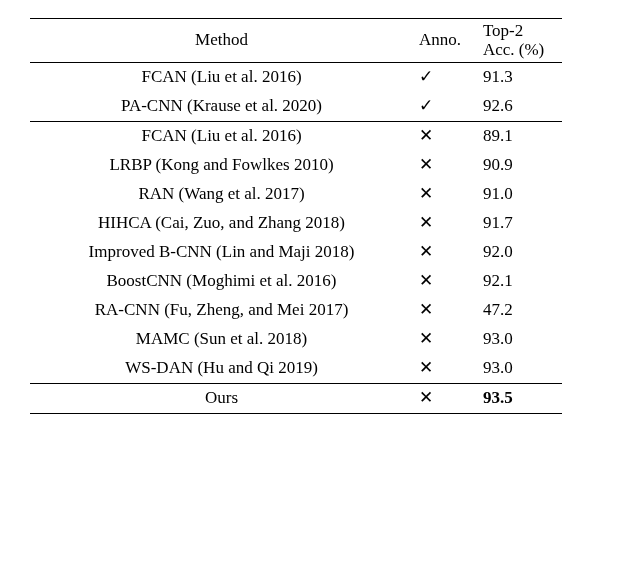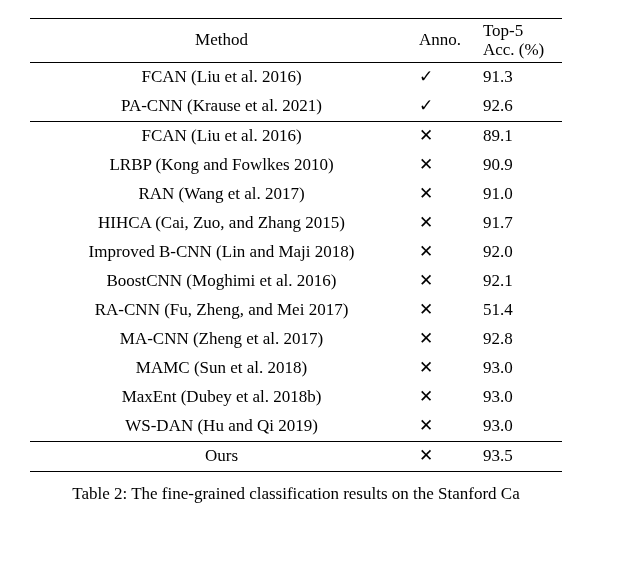--- a/index.html
+++ b/index.html
@@ -30,116 +30,105 @@
   th:first-child, td:first-child {
     text-align: center;
     white-space: normal;
   }
   .col-method { width: 72%; text-align:center; }
   .col-anno   { width: 12%; }
   .col-acc    { width: 16%; }
   .rule-top    { border-top: 1.5px solid #000; }
   .rule-mid    { border-top: 0.7px solid #000; }
   .rule-bottom { border-bottom: 1.5px solid #000; }
-  .bold { font-weight: normal; }
+  .bold { font-weight: bold; }
   .caption {
     text-align: center;
     margin-top: 12px;
     font-size: 17px;
   }
   .header-acc {
     line-height: 1.1;
   }
 </style>
 </head>
 <body>
 
 <div class="page">
 
   <table>
     <thead>
       <tr class="rule-top">
         <th class="col-method">Method</th>
         <th class="col-anno">Anno.</th>
         <th class="col-acc header-acc">
-          <span>Top-5</span><br>
+          <span>Top-2</span><br>
           <span>Acc. (%)</span>
         </th>
       </tr>
     </thead>
     <tbody id="tbody">
 
     <tr class="rule-mid">
           <td class="col-method">FCAN (Liu et al. 2016)</td>
           <td class="col-anno">✓</td>
           <td class="col-acc">91.3</td>
         </tr>
         <tr>
-          <td class="col-method">PA-CNN (Krause et al. 2021)</td>
+          <td class="col-method">PA-CNN (Krause et al. 2020)</td>
           <td class="col-anno">✓</td>
           <td class="col-acc">92.6</td>
         </tr>
         <tr class="rule-mid">
           <td class="col-method">FCAN (Liu et al. 2016)</td>
           <td class="col-anno">✕</td>
           <td class="col-acc">89.1</td>
         </tr>
         <tr>
           <td class="col-method">LRBP (Kong and Fowlkes 2010)</td>
           <td class="col-anno">✕</td>
           <td class="col-acc">90.9</td>
         </tr>
         <tr>
           <td class="col-method">RAN (Wang et al. 2017)</td>
           <td class="col-anno">✕</td>
           <td class="col-acc">91.0</td>
         </tr>
         <tr>
-          <td class="col-method">HIHCA (Cai, Zuo, and Zhang 2015)</td>
+          <td class="col-method">HIHCA (Cai, Zuo, and Zhang 2018)</td>
           <td class="col-anno">✕</td>
           <td class="col-acc">91.7</td>
         </tr>
         <tr>
           <td class="col-method">Improved B-CNN (Lin and Maji 2018)</td>
           <td class="col-anno">✕</td>
           <td class="col-acc">92.0</td>
         </tr>
         <tr>
           <td class="col-method">BoostCNN (Moghimi et al. 2016)</td>
           <td class="col-anno">✕</td>
           <td class="col-acc">92.1</td>
         </tr>
         <tr>
           <td class="col-method">RA-CNN (Fu, Zheng, and Mei 2017)</td>
           <td class="col-anno">✕</td>
-          <td class="col-acc">51.4</td>
-        </tr>
-        <tr>
-          <td class="col-method">MA-CNN (Zheng et al. 2017)</td>
-          <td class="col-anno">✕</td>
-          <td class="col-acc">92.8</td>
+          <td class="col-acc">47.2</td>
         </tr>
         <tr>
           <td class="col-method">MAMC (Sun et al. 2018)</td>
-          <td class="col-anno">✕</td>
-          <td class="col-acc">93.0</td>
-        </tr>
-        <tr>
-          <td class="col-method">MaxEnt (Dubey et al. 2018b)</td>
           <td class="col-anno">✕</td>
           <td class="col-acc">93.0</td>
         </tr>
         <tr>
           <td class="col-method">WS-DAN (Hu and Qi 2019)</td>
           <td class="col-anno">✕</td>
           <td class="col-acc">93.0</td>
         </tr>
         <tr class="rule-mid rule-bottom">
           <td class="col-method">Ours</td>
           <td class="col-anno">✕</td>
           <td class="col-acc bold">93.5</td>
         </tr>
       </tbody>
   </table>
 
-  <div class="caption">Table 2: The fine-grained classification results on the Stanford Ca</div>
 
 </div>
 
 </body></html>

